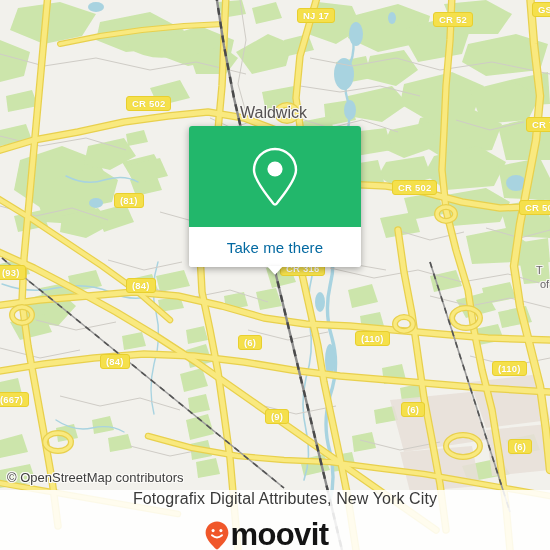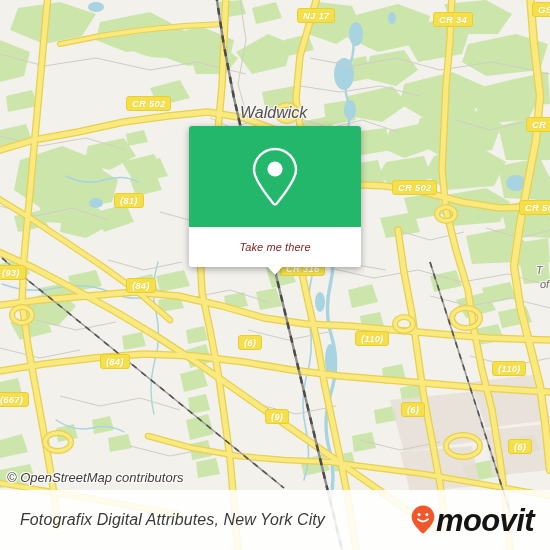--- a/index.html
+++ b/index.html
@@ -2,21 +2,21 @@
 <html><head>
 <meta charset="utf-8">
 <title>Map</title>
 <style>
   html,body{margin:0;padding:0;}
   body{
     width:550px;height:550px;overflow:hidden;
     font-family:"Liberation Sans","DejaVu Sans",sans-serif;
     background:#f2f1ec;
   }
-  #app{position:relative;width:550px;height:550px;overflow:hidden;background:#f2f1ec;font-style:italic;}
+  #app{position:relative;width:550px;height:550px;overflow:hidden;background:#f2f1ec;}
 
   
   #map-canvas{position:absolute;inset:0;width:550px;height:550px;}
   #map-canvas svg{display:block;width:550px;height:550px;}
 
   
   .shield{
     position:absolute;
     background:#f5e04b;
     border:1px solid #e8cf2e;
@@ -64,21 +64,21 @@
     display:flex;align-items:center;justify-content:center;
   }
   #popup-body{
     height:40px;
     background:#ffffff;
     border-radius:0 0 3px 3px;
     display:flex;align-items:center;justify-content:center;
     position:relative;
   }
   #popup-label{
-    font-size:11px;color:#7f1d1d;letter-spacing:.1px;
+    font-size:15px;color:#0369a1;letter-spacing:.1px;
   }
   #popup-tail{
     position:absolute;
     left:50%;bottom:-8px;margin-left:-8px;
     width:0;height:0;
     border-left:8px solid transparent;
     border-right:8px solid transparent;
     border-top:9px solid #ffffff;
     filter:drop-shadow(0 2px 2px rgba(0,0,0,.22));
   }
@@ -90,28 +90,28 @@
     text-shadow:
       -1px 0 #fbfaf7,1px 0 #fbfaf7,0 -1px #fbfaf7,0 1px #fbfaf7,
       -1px -1px #fbfaf7,1px -1px #fbfaf7,-1px 1px #fbfaf7,1px 1px #fbfaf7;
     white-space:nowrap;
   }
 
   
   #footer-bar{
     position:absolute;left:0;top:490px;width:550px;height:60px;
     background:rgba(255,255,255,.87);
-    display:flex;align-items:center;justify-content:space-between;
+    display:flex;align-items:center;justify-content:space-between;flex-direction:column;
   }
   #footer-title{
     margin-left:20px;
     font-size:16px;color:#3a3a3a;white-space:nowrap;letter-spacing:.1px;
   }
   #brand{
-    display:flex;align-items:flex-start;margin-right:16px;
+    display:flex;align-items:flex-end;margin-right:16px;
   }
   #brand-pin{width:24px;height:29px;display:block;}
   #brand-name{
     font-size:31px;font-weight:bold;color:#141414;
     letter-spacing:-.6px;line-height:31px;margin-left:1px;
   }
 </style>
 </head>
 <body>
 
@@ -364,21 +364,21 @@
           <path d="M430 262 L446 312 L462 362 L478 412 L494 462 L510 512" stroke="#9a9a9a" stroke-width="1.6"></path>
           <path d="M430 262 L446 312 L462 362 L478 412 L494 462 L510 512" stroke="#545454" stroke-width="1.6" stroke-dasharray="6 6"></path>
         </g>
 
       </g>
     </svg>
   </div>
 
   <div id="shield-layer">
     <div class="shield" style="left:297px;top:8px">NJ 17</div>
-    <div class="shield" style="left:433px;top:12px">CR 34</div>
+    <div class="shield" style="left:433px;top:12px">CR 52</div>
     <div class="shield" style="left:532px;top:2px">GS</div>
     <div class="shield" style="left:126px;top:96px">CR 502</div>
     <div class="shield" style="left:526px;top:117px">CR 7</div>
     <div class="shield" style="left:392px;top:180px">CR 502</div>
     <div class="shield" style="left:519px;top:200px">CR 50</div>
     <div class="shield" style="left:114px;top:193px">(81)</div>
     <div class="shield" style="left:280px;top:261px">CR 316</div>
     <div class="shield" style="left:-4px;top:265px">(93)</div>
     <div class="shield" style="left:126px;top:278px">(84)</div>
     <div class="shield" style="left:100px;top:354px">(84)</div>

